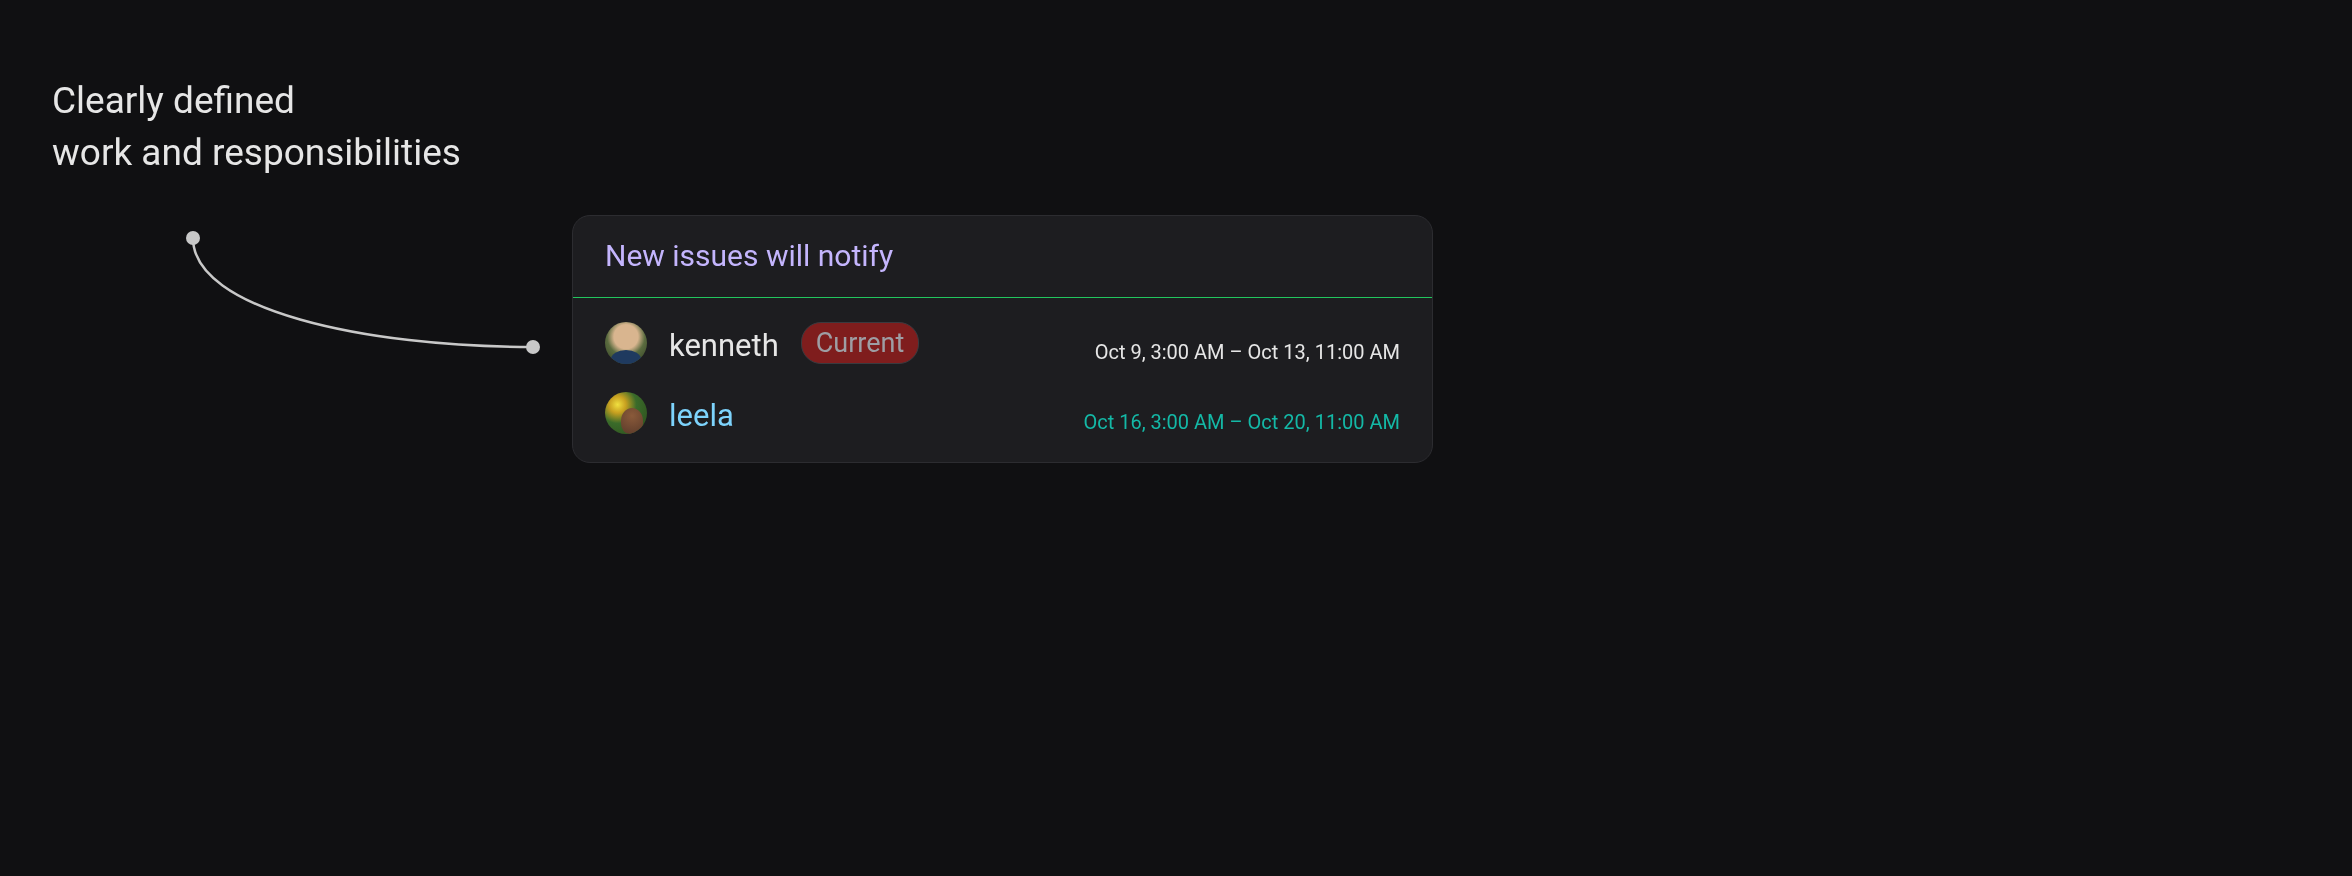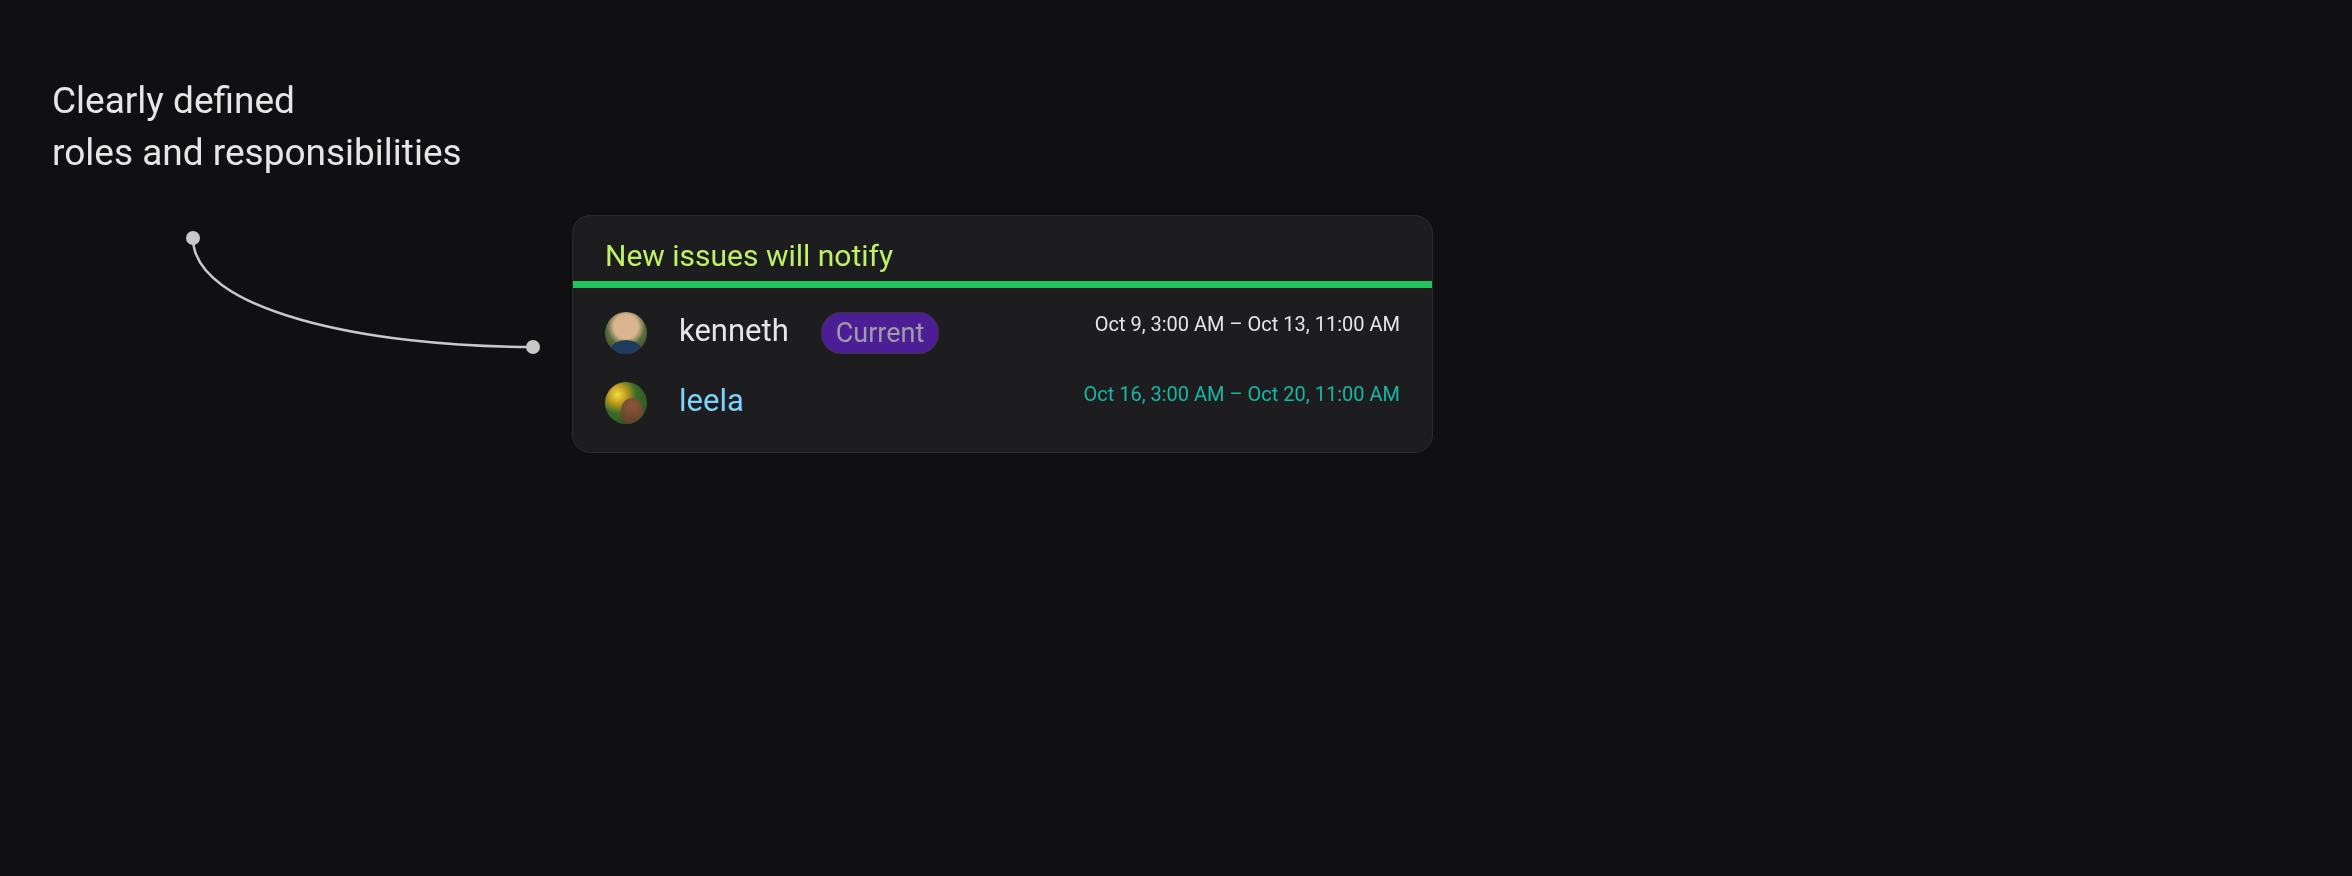--- a/index.html
+++ b/index.html
@@ -46,34 +46,34 @@
       position: absolute;
       left: 572px;
       top: 215px;
       width: 861px;
       background: #1d1d20;
       border: 1px solid #2c2c30;
       border-radius: 18px;
       overflow: hidden;
     }
     .panel-header {
-      padding: 22px 32px 8px 32px;
-      color: #bef264;
+      padding: 22px 32px 24px 32px;
+      color: #c4b5fd;
       font-size: 30px;
       font-weight: 400;
-      border-bottom: 7px solid #22c55e;
+      border-bottom: 1px solid #22c55e;
     }
     .panel-body {
       padding: 10px 0 14px 0;
     }
     .row {
       display: flex;
-      align-items: flex-start;
+      align-items: flex-end;
       padding: 14px 32px;
-      gap: 32px;
+      gap: 22px;
     }
     .avatar {
       width: 42px;
       height: 42px;
       border-radius: 50%;
       flex-shrink: 0;
       position: relative;
       overflow: hidden;
     }
     .avatar-kenneth {
@@ -107,21 +107,21 @@
       color: #e6e6e6;
       font-weight: 400;
     }
     .user-name.dimmed {
       color: #7dd3fc;
     }
     .badge {
       display: inline-flex;
       align-items: center;
       padding: 4px 14px;
-      background: #4c1d95;
+      background: #7f1d1d;
       border: 1px solid #3a3a3f;
       border-radius: 20px;
       color: #9e9ea4;
       font-size: 27px;
       font-weight: 400;
     }
     .spacer {
       flex: 1;
     }
     .schedule {
@@ -132,21 +132,21 @@
     }
     .schedule.dimmed {
       color: #14b8a6;
     }
   </style>
 </head>
 <body>
 
 <div class="annotation">
   <div>Clearly defined</div>
-  <div>roles and responsibilities</div>
+  <div>work and responsibilities</div>
 </div>
 
 <svg class="connector-line" viewBox="0 0 360 125">
   <circle class="connector-dot" cx="8" cy="8" r="7"></circle>
   <path class="connector-path" d="M 8 8 C 8 80, 180 117, 348 117"></path>
   <circle class="connector-dot" cx="348" cy="117" r="7"></circle>
 </svg>
 
 <div class="panel">
   <div class="panel-header">New issues will notify</div>

